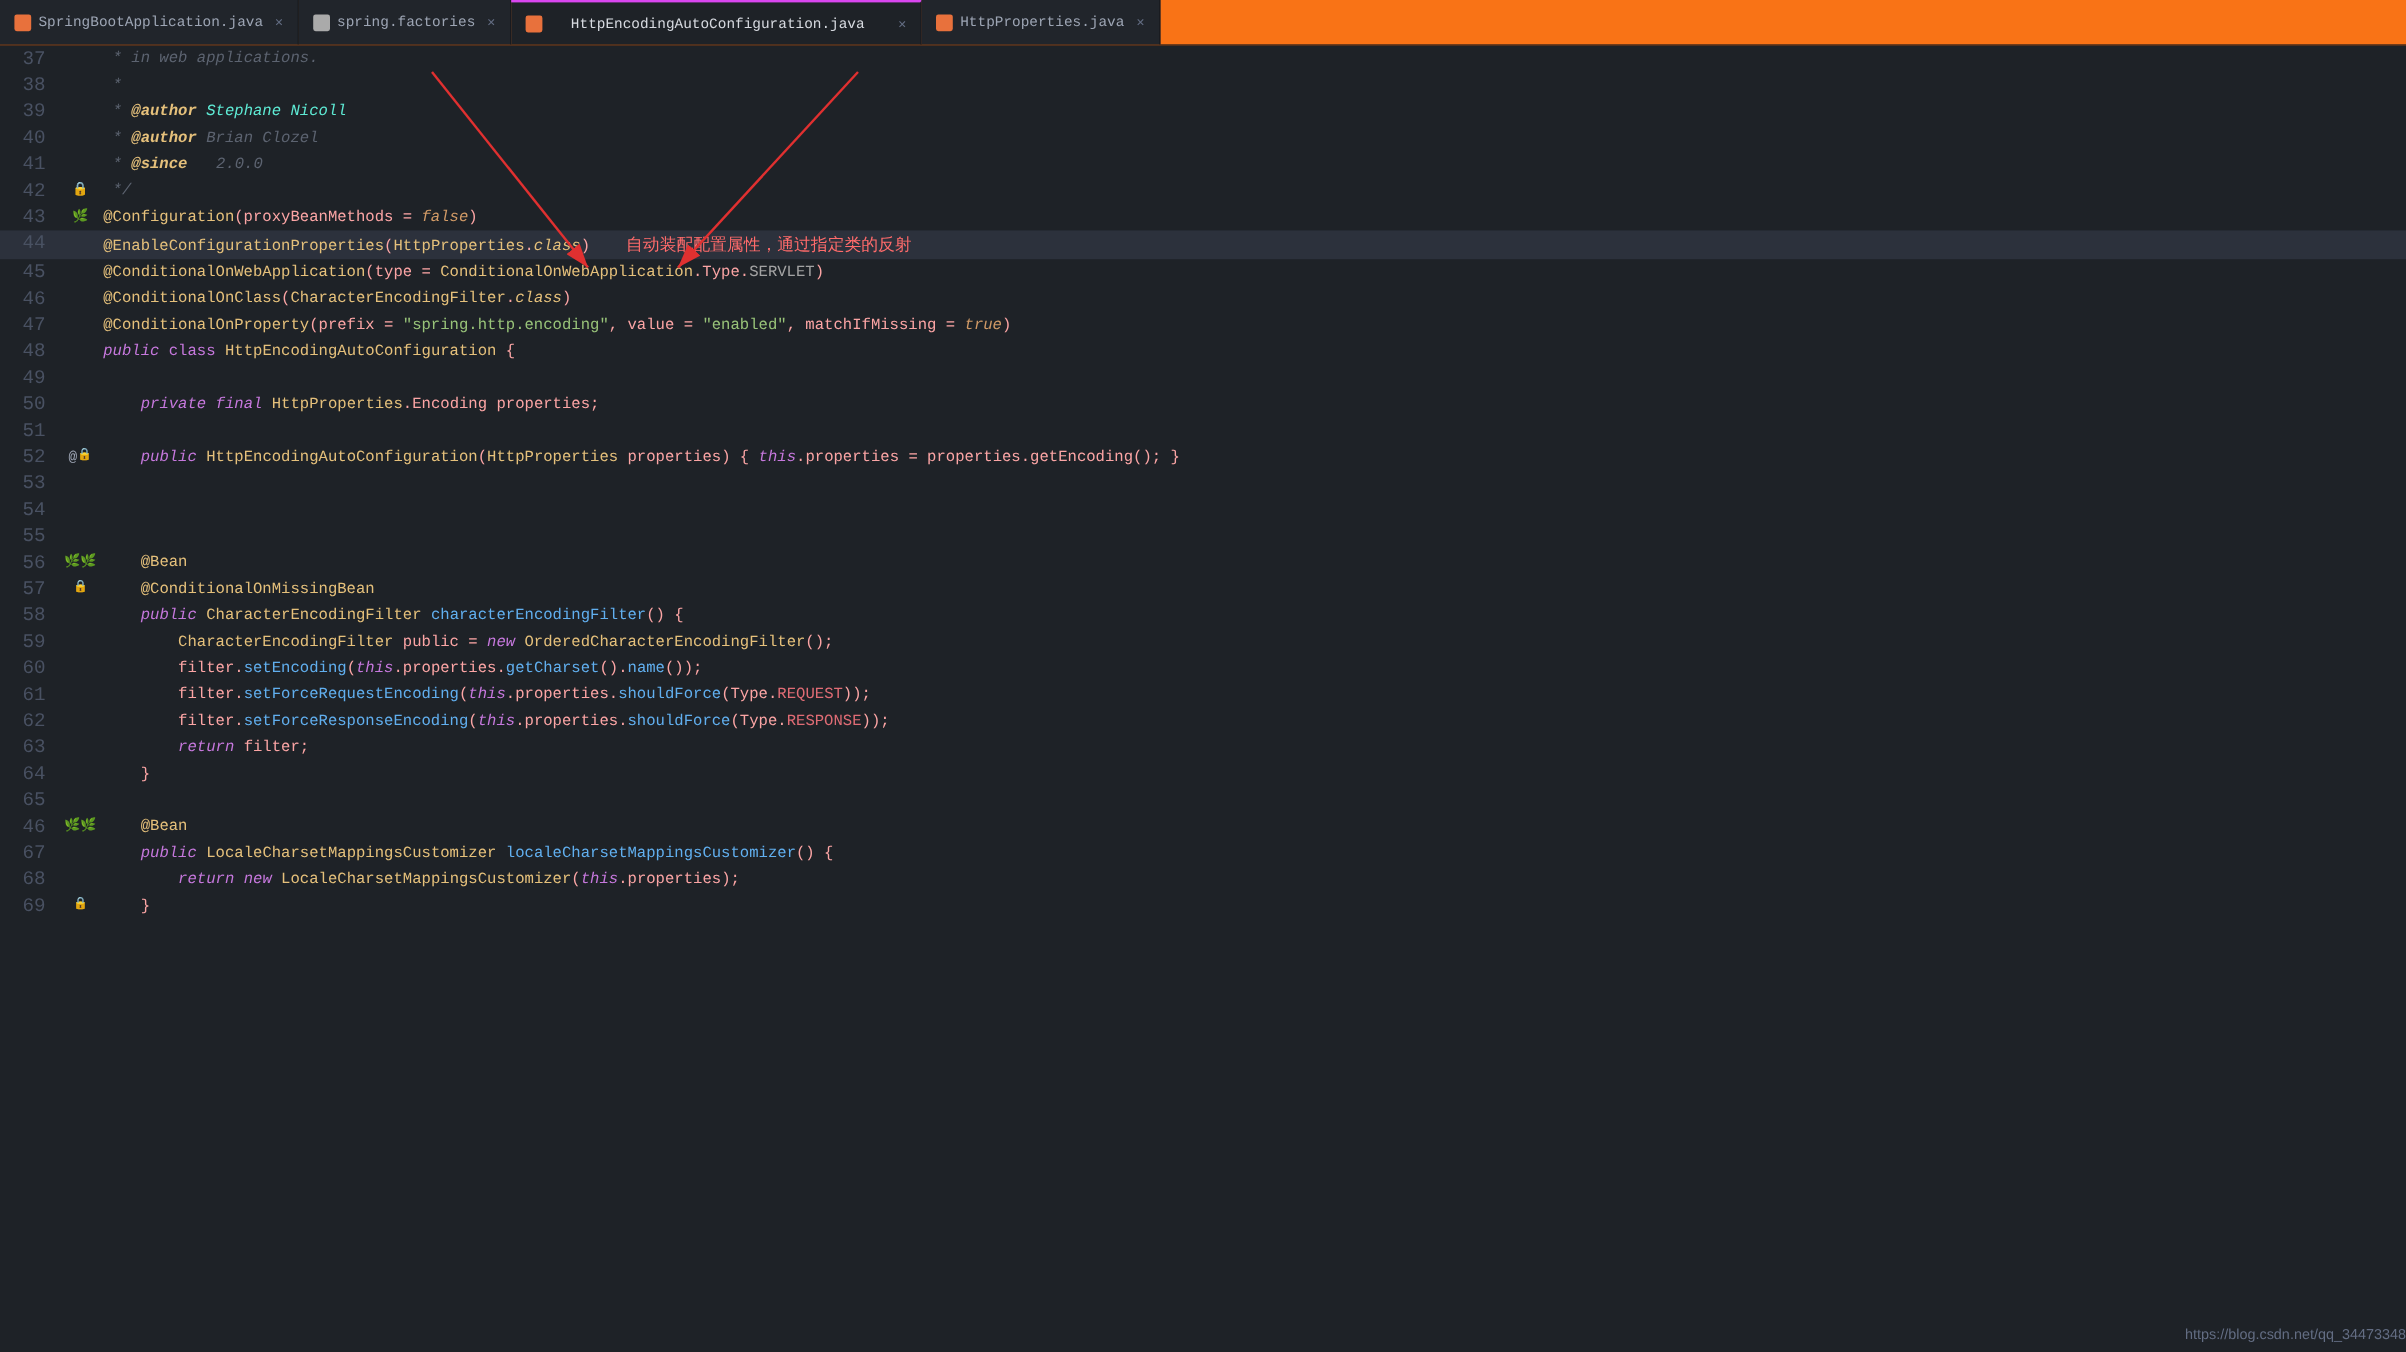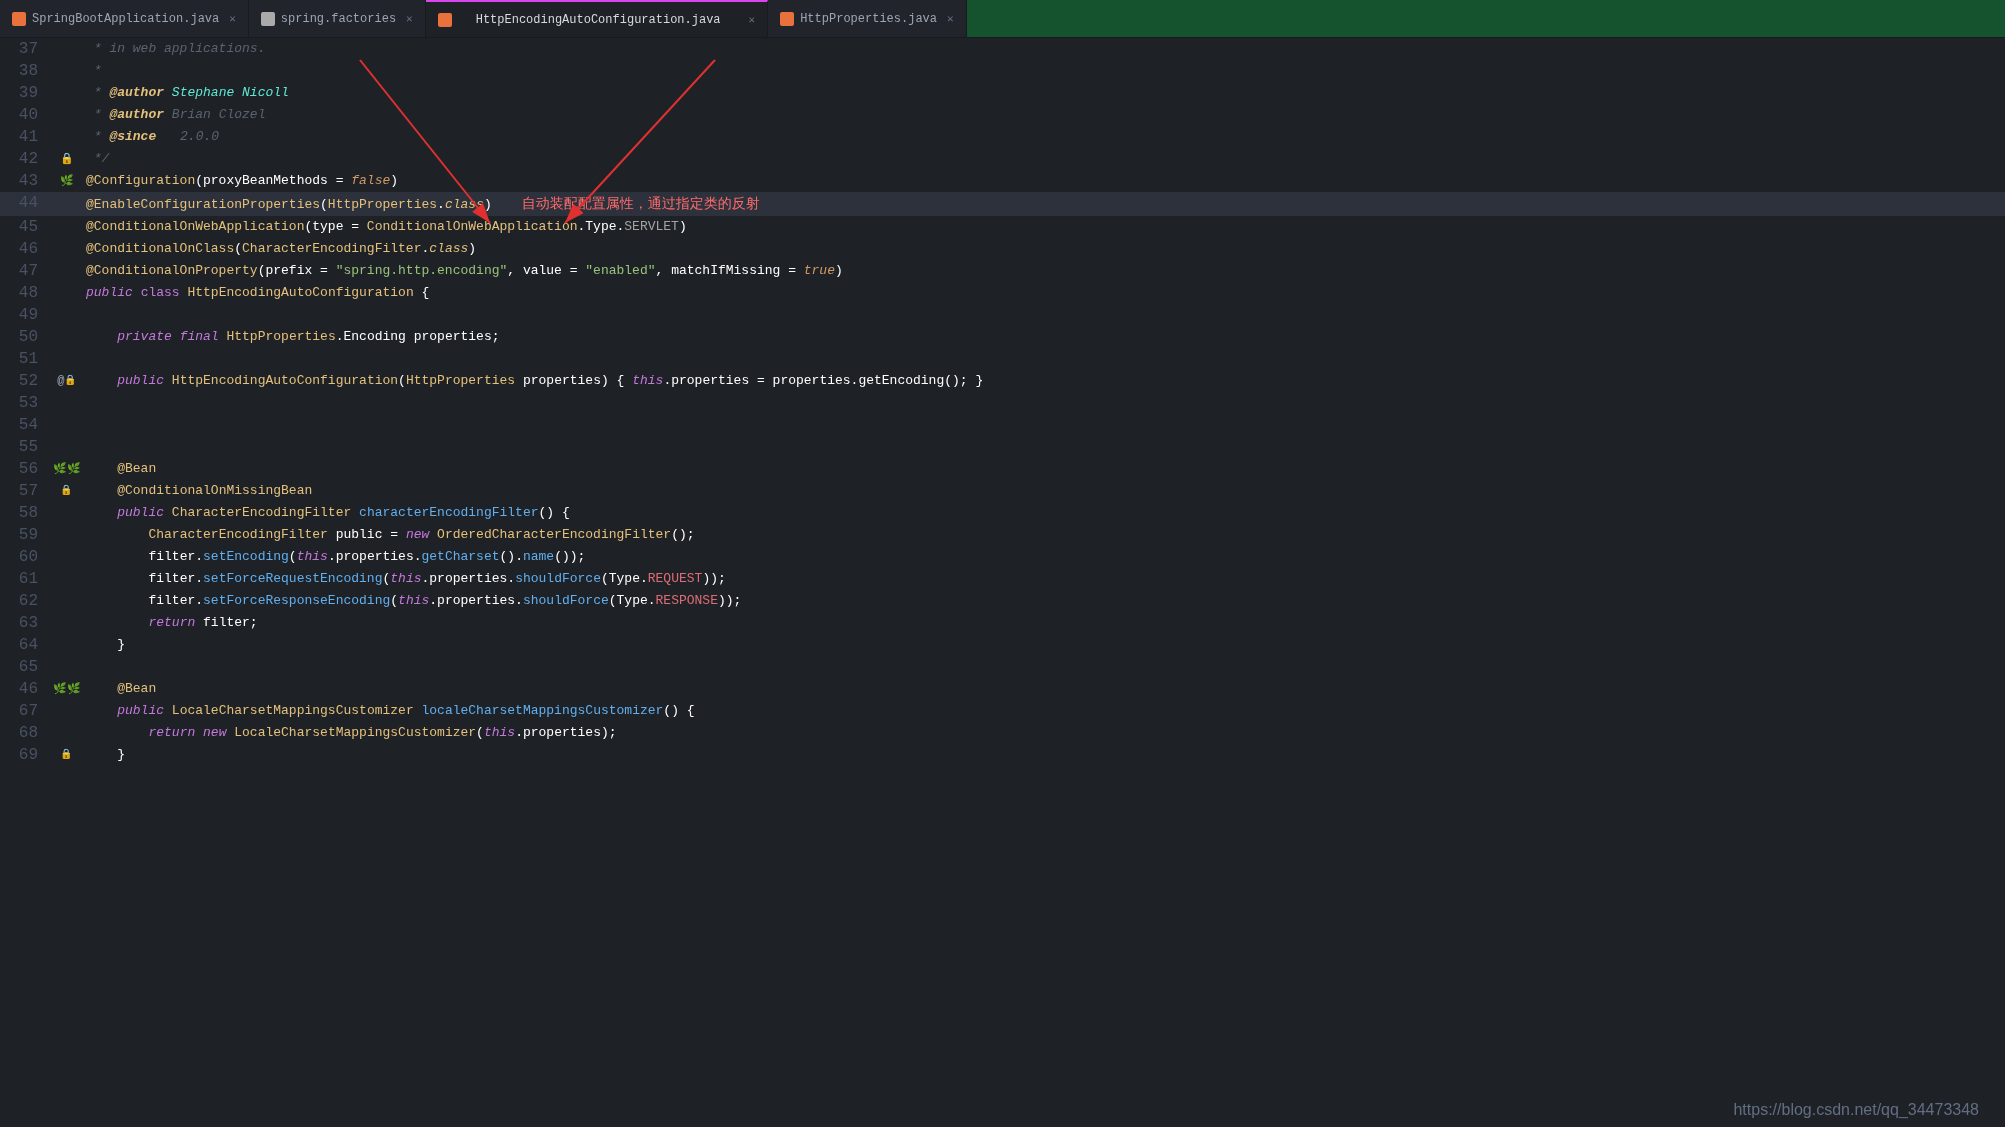--- a/index.html
+++ b/index.html
@@ -11,21 +11,21 @@
       width: 2005px;
       height: 1127px;
       overflow: hidden;
       position: relative;
     }
 
     
     .tab-bar {
       display: flex;
       align-items: stretch;
-      background: #14532d;
+      background: #f97316;
       height: 38px;
       border-bottom: 1px solid #181a1f;
     }
     .tab {
       display: flex;
       align-items: center;
       padding: 0 12px;
       gap: 6px;
       font-size: 12px;
       cursor: pointer;
@@ -104,21 +104,21 @@
     
     .c-comment { color: #5c6370; font-style: italic; }
     .c-keyword { color: #c678dd; }
     .c-annotation { color: #e5c07b; }
     .c-class { color: #e5c07b; }
     .c-string { color: #98c379; }
     .c-method { color: #61afef; }
     .c-property { color: #e06c75; }
     .c-italic-keyword { font-style: italic; color: #c678dd; }
     .c-italic-bool { font-style: italic; color: #d19a66; }
-    .c-plain { color: #ffffff; }
+    .c-plain { color: #fca5a5; }
     .c-highlight-line {
       background: #2c313c;
     }
 
     
     .arrow-overlay {
       position: absolute;
       top: 0;
       left: 0;
       width: 100%;
@@ -131,23 +131,23 @@
       color: #ff6b6b;
       font-family: 'SimHei', 'Microsoft YaHei', sans-serif;
       font-size: 14px;
       font-style: normal;
     }
 
     
     .watermark {
       position: absolute;
       bottom: 8px;
-      right: 26px;
+      right: 0;
       color: #636d83;
-      font-size: 16px;
+      font-size: 12px;
       font-family: Arial, sans-serif;
     }
   </style>
 </head>
 <body>
 
 <div class="tab-bar">
   <div class="tab">
     <span class="tab-icon tab-icon-java"></span>
     <span>SpringBootApplication.java</span>

